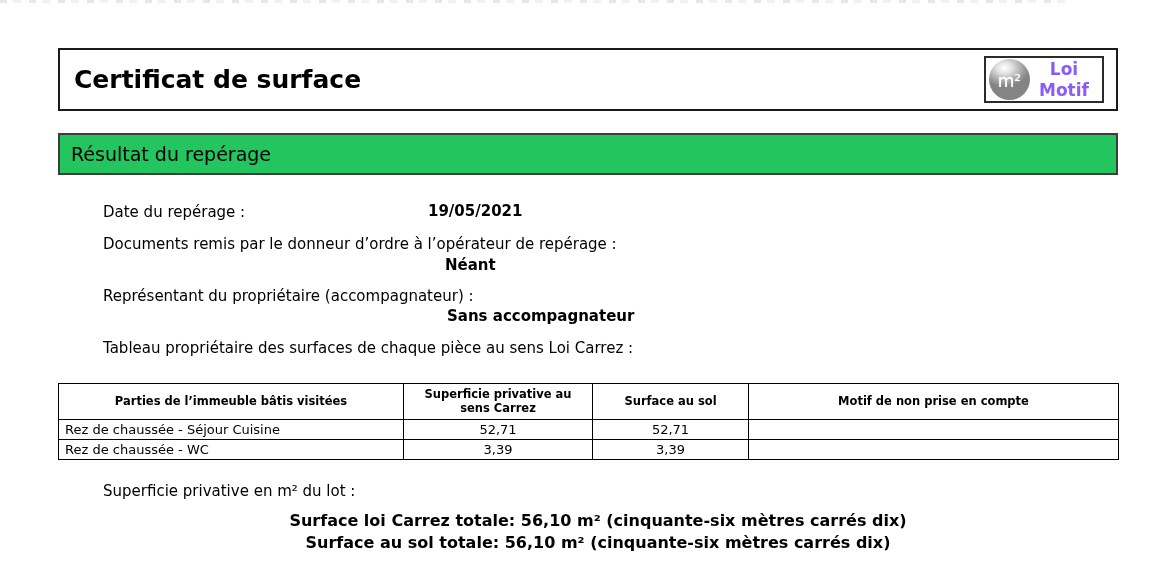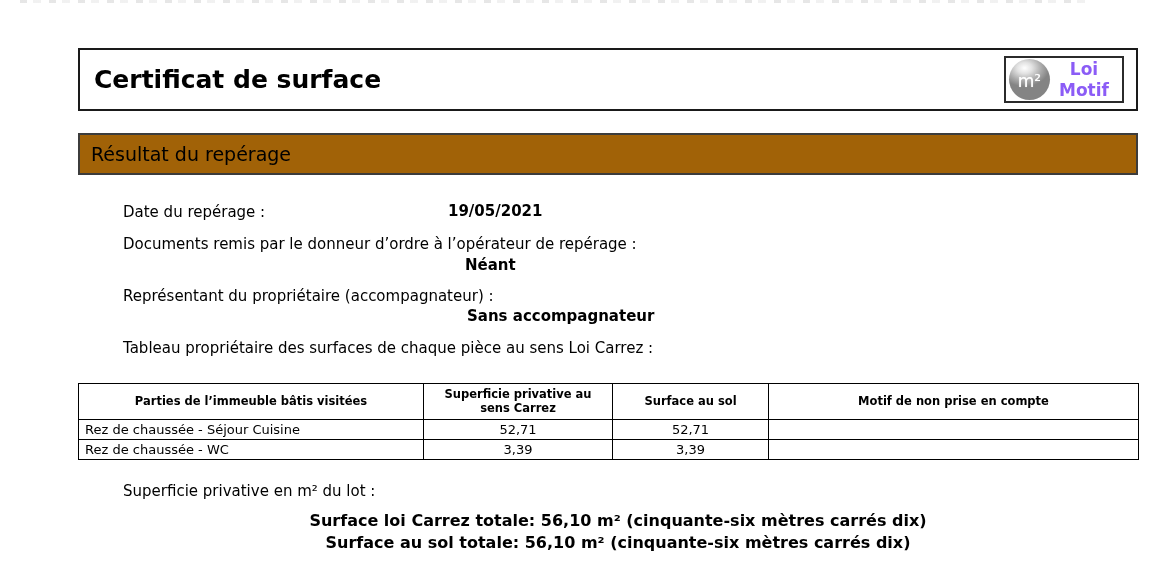--- a/index.html
+++ b/index.html
@@ -9,21 +9,20 @@
     color: #000000;
     width: 1161px;
     height: 586px;
     overflow: hidden;
   }
   .page {
     position: relative;
     width: 1066px;
     height: 586px;
     background: #ffffff;
-    margin-left: 20px;
   }
   
   .top-artifact {
     position: absolute;
     top: 0; left: 0;
     width: 100%; height: 3px;
     background: repeating-linear-gradient(90deg,
       rgba(120,120,120,0.18) 0 7px, rgba(255,255,255,0) 7px 13px,
       rgba(120,120,120,0.10) 13px 21px, rgba(255,255,255,0) 21px 29px);
   }
@@ -69,21 +68,21 @@
     text-align: center;
     font-weight: bold;
     font-size: 17px;
     line-height: 1.18;
     color: #8b5cf6;
   }
   .section-banner {
     position: absolute;
     left: 58px; top: 133px;
     width: 1060px; height: 42px;
-    background: #a16207;
+    background: #22c55e;
     border: 2px solid #3c3c3c;
     display: flex;
     align-items: center;
     padding-left: 11px;
     font-size: 19px;
   }
   .lbl {
     position: absolute;
     left: 103px;
     font-size: 15px;

